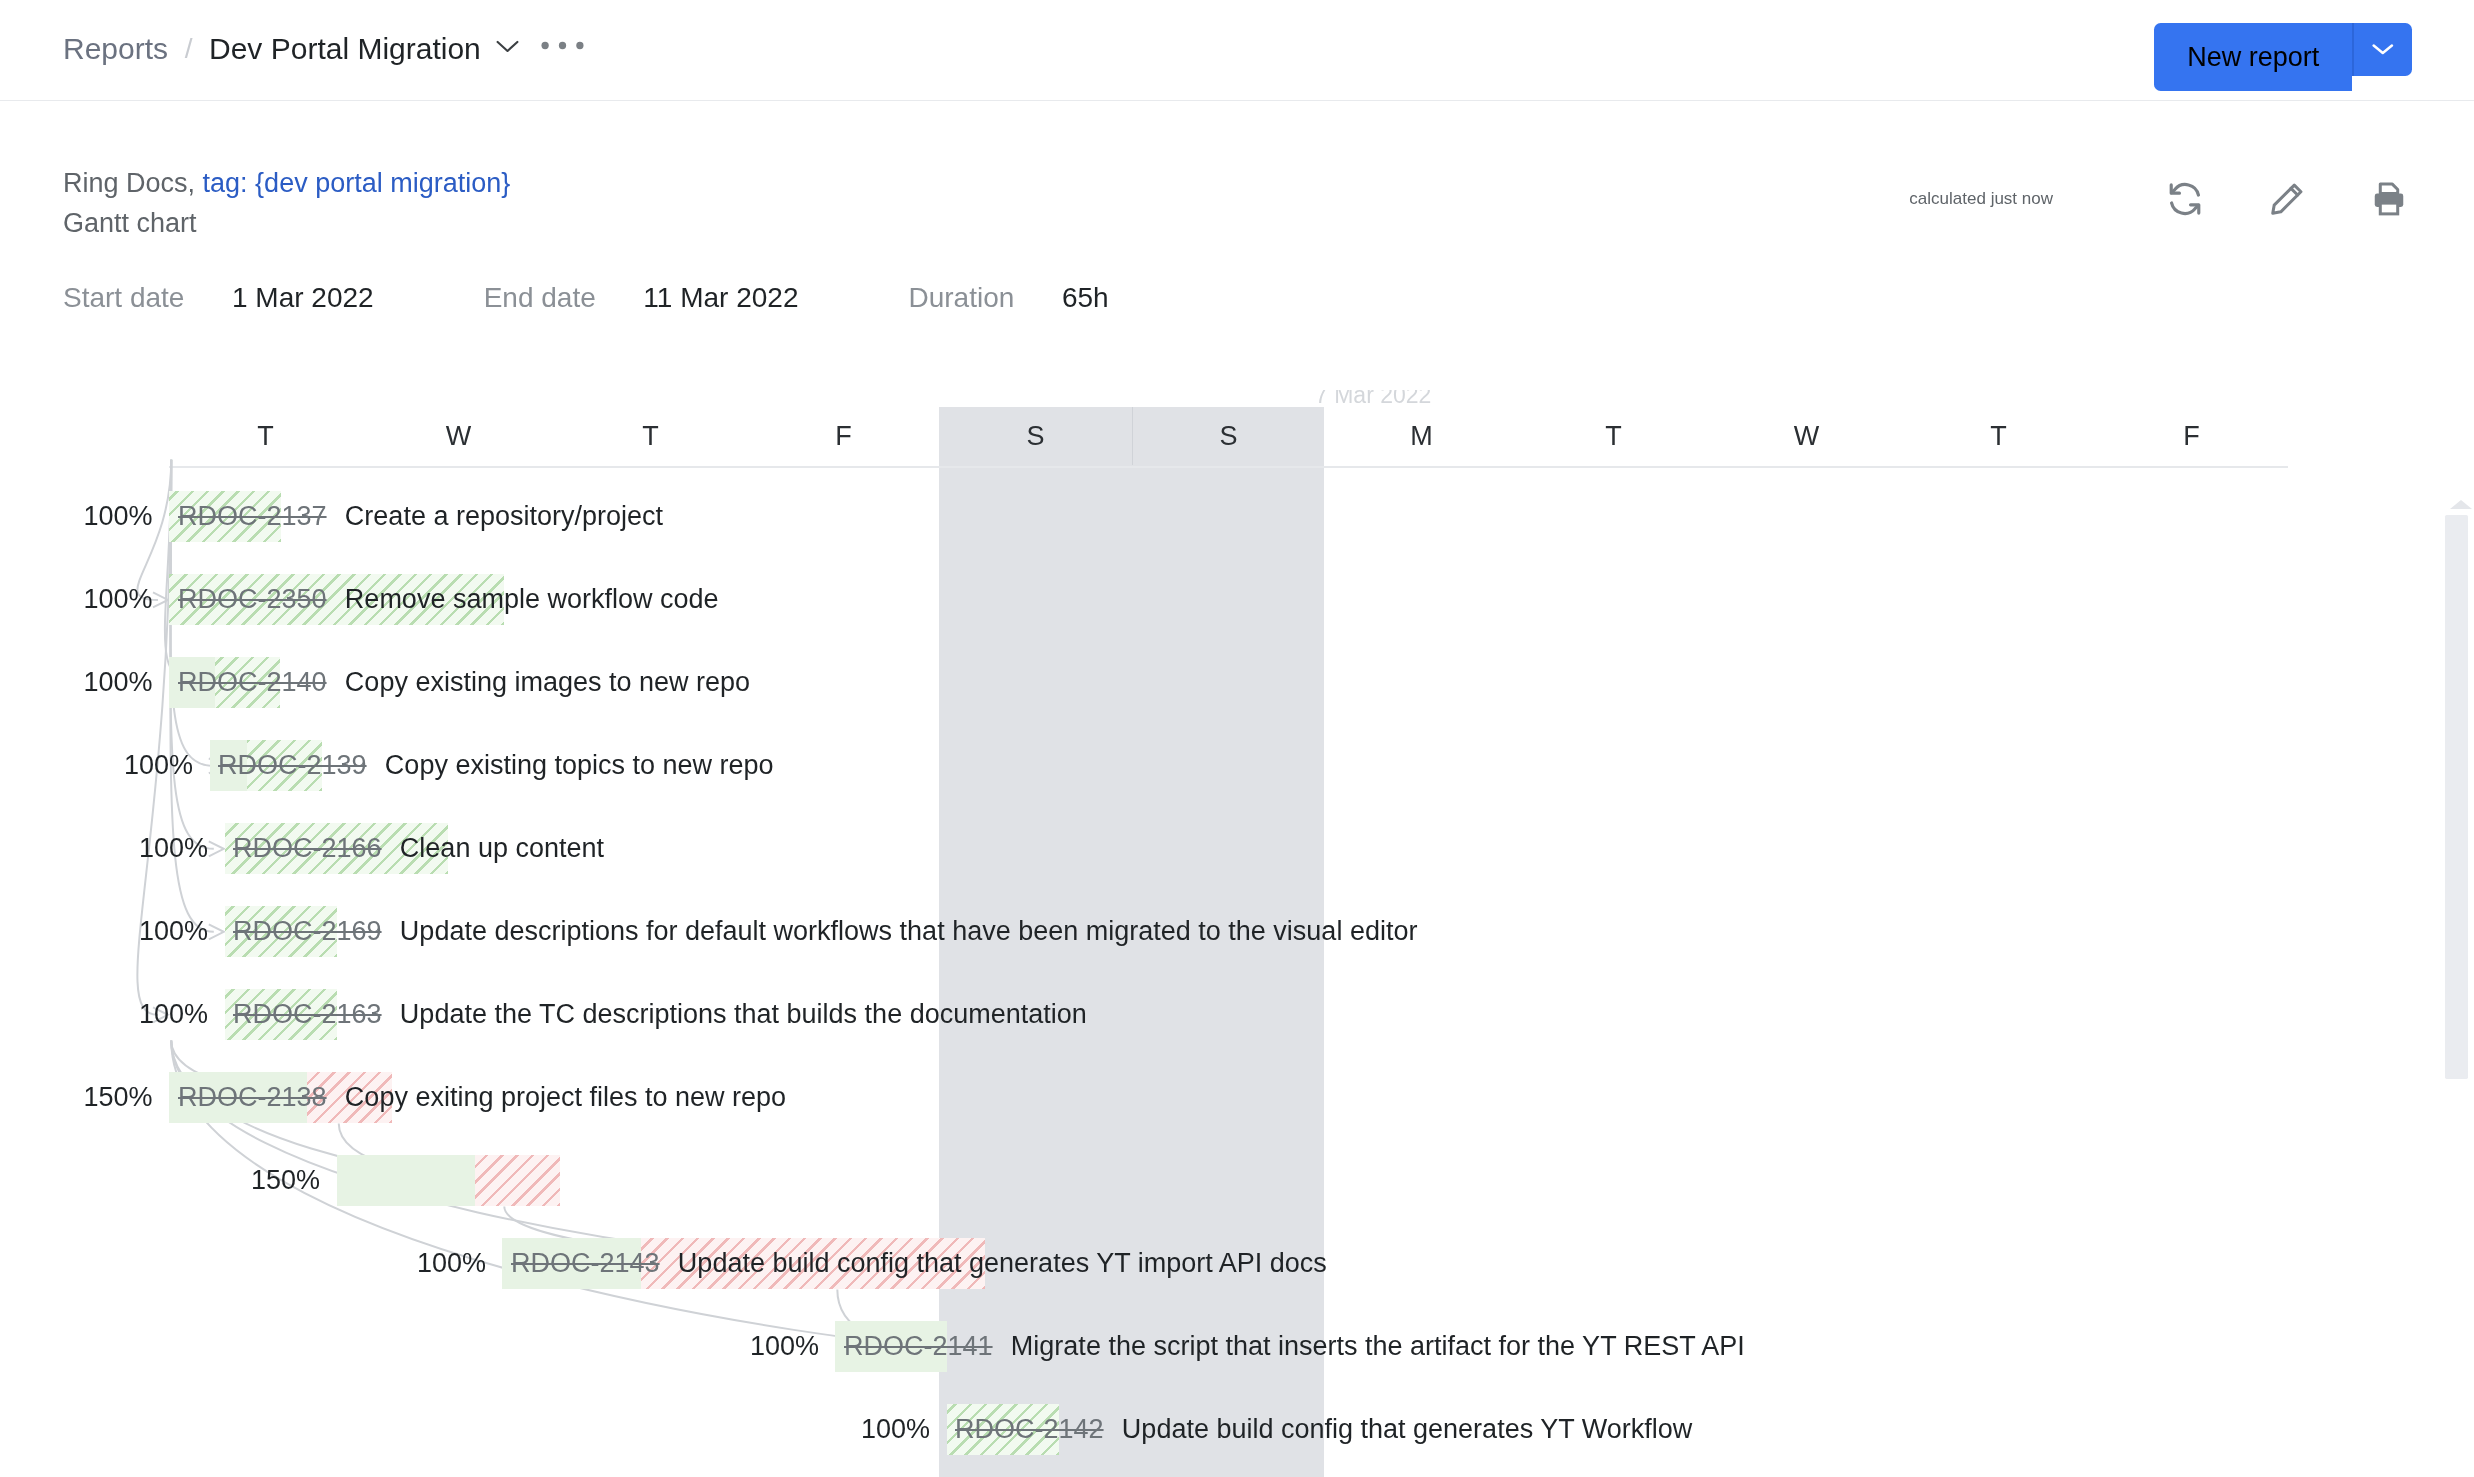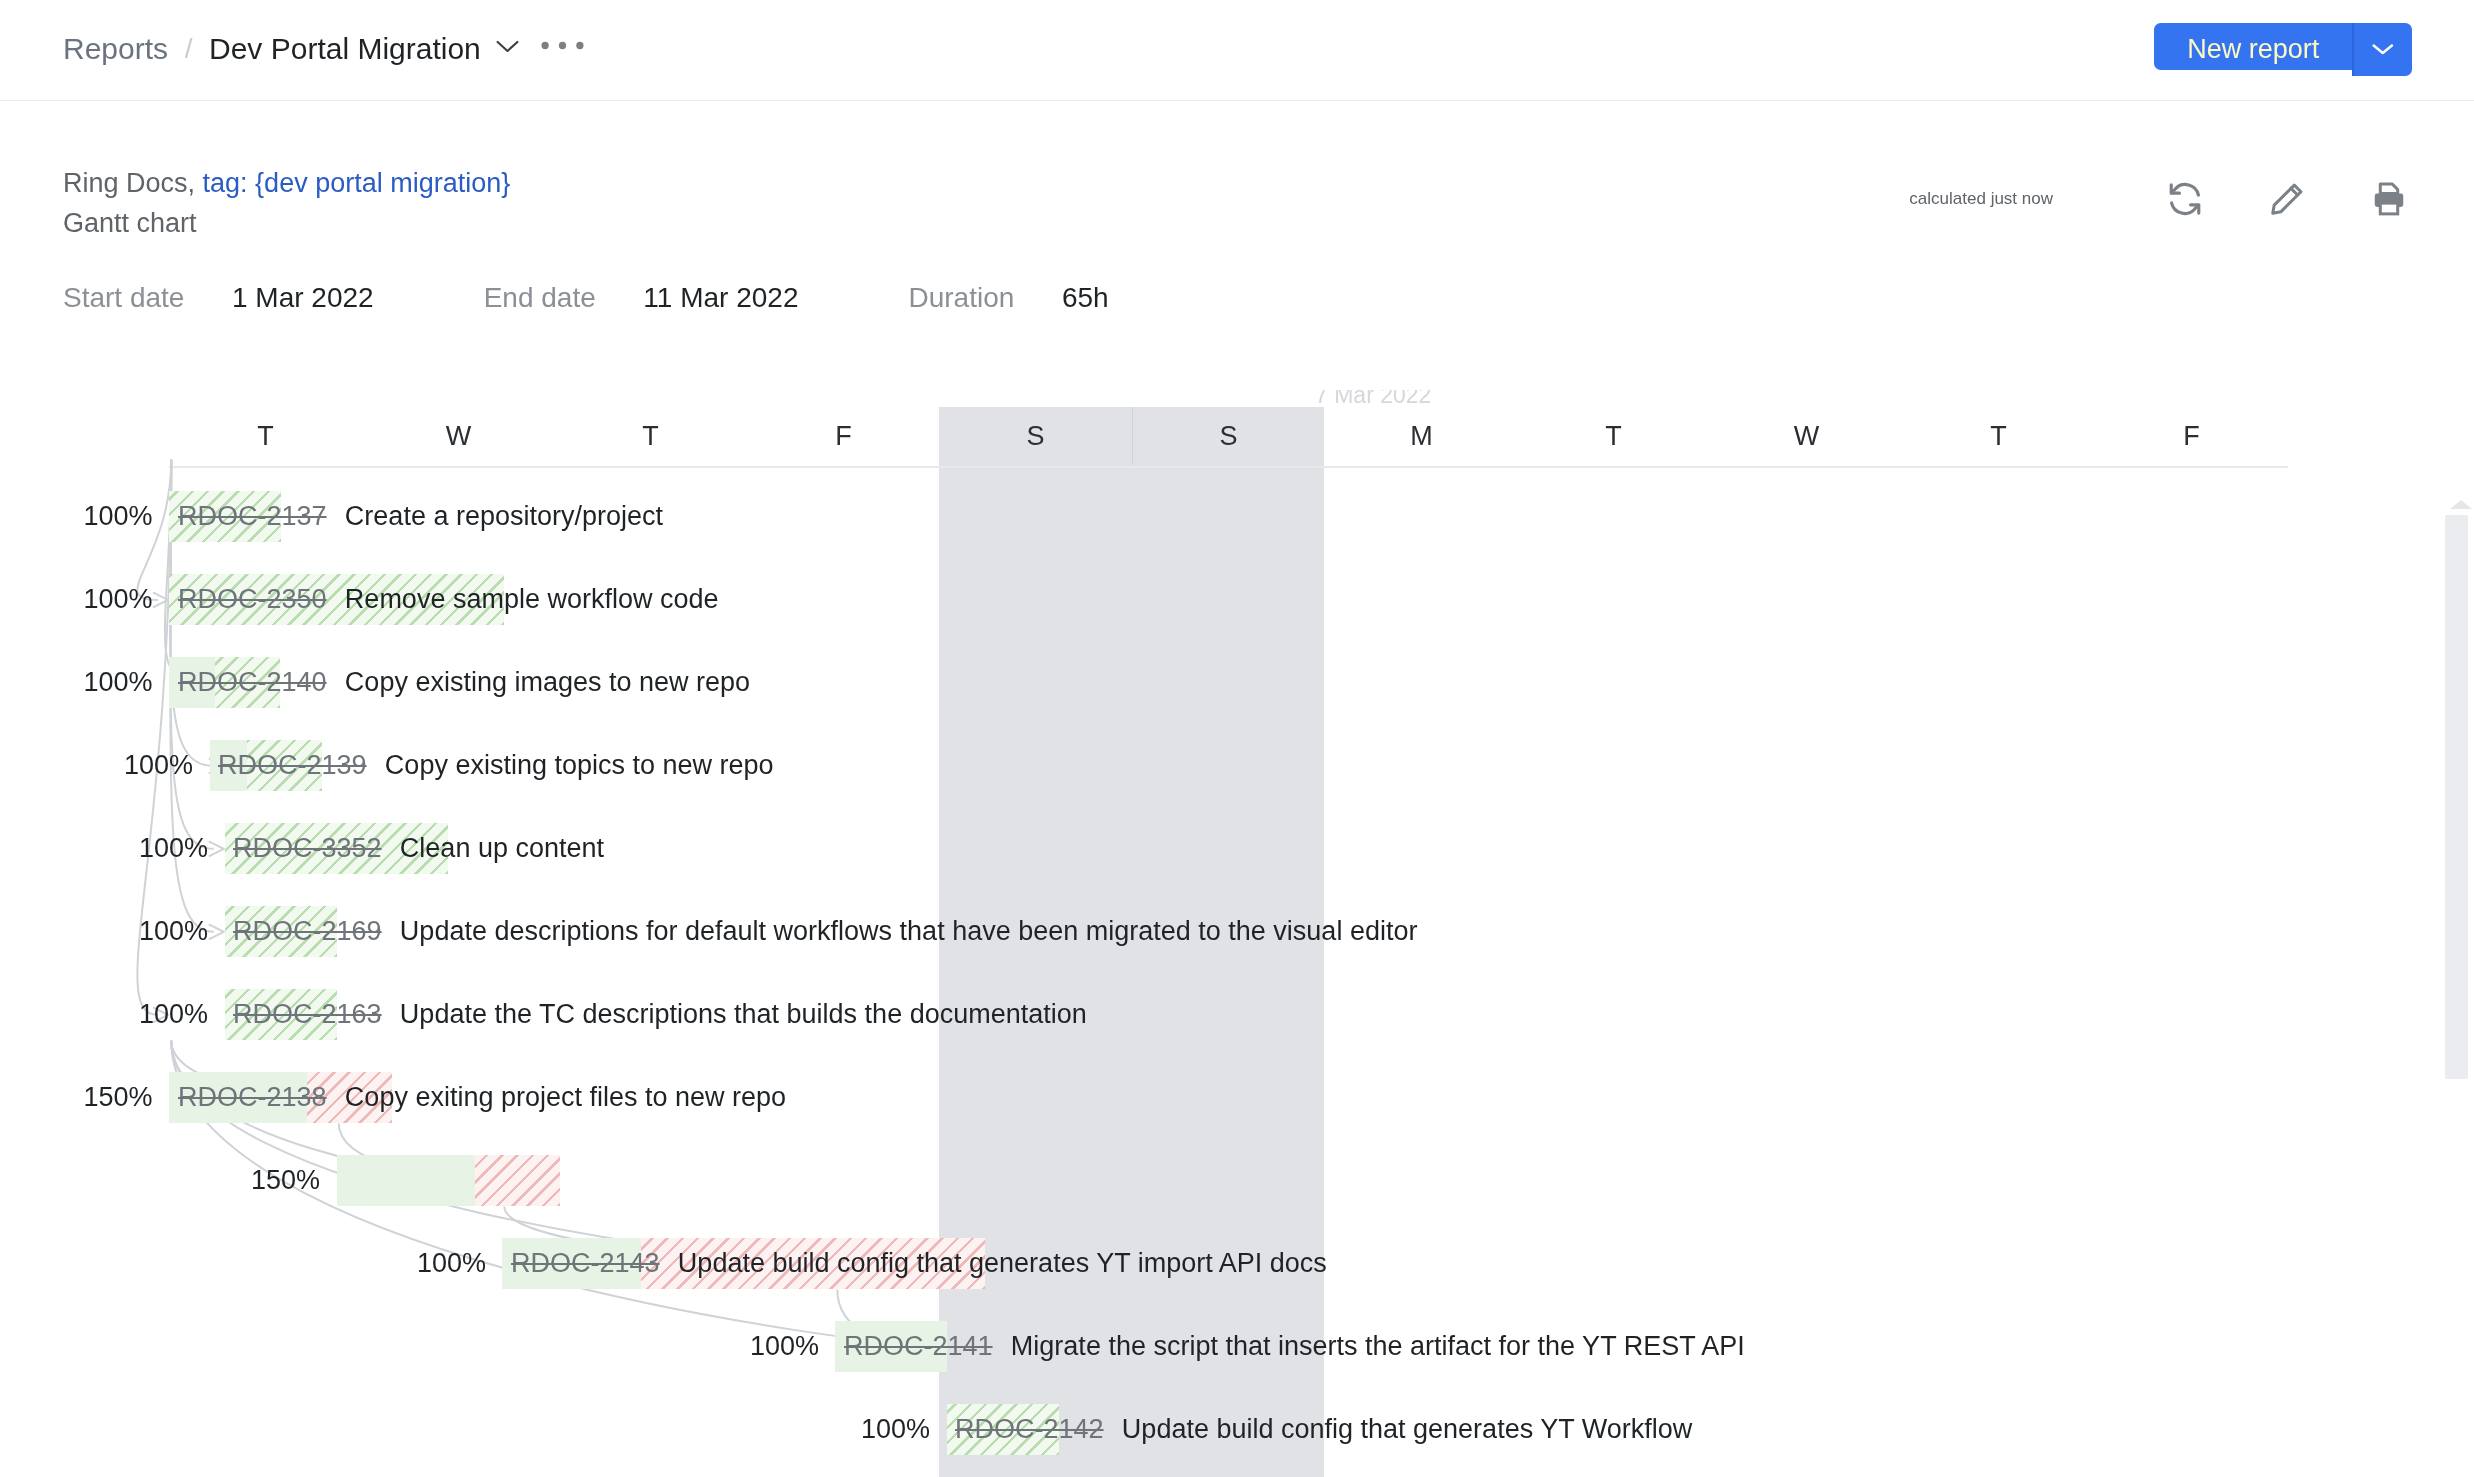--- a/index.html
+++ b/index.html
@@ -33,23 +33,23 @@
   }
   .crumb-dots {
     margin-left: 21.6px; color:#7b8085; font-size:33px; letter-spacing:1.7px;
     cursor:pointer; transform: translateY(-8.3px); display:inline-block;
   }
 
   .newreport-wrap {
     position:absolute; right:63px; top:23px; display:flex;
   }
   .newreport-btn {
-    background:#3574f0; color:#fef9c3; font-size:27px;
+    background:#3574f0; color:#000000; font-size:27px;
     border:none; border-radius:6.6px 0 0 6.6px;
-    padding: 0 33px; height:47px; line-height:53px;
+    padding: 0 33px; height:68px; line-height:53px;
     cursor:pointer; font-family:inherit;
   }
   .newreport-split {
     width:1.7px; background:#2c66da; height:53px;
   }
   .newreport-caret {
     background:#3574f0; color:#fff; width:58px; height:53px;
     border:none; border-radius:0 6.6px 6.6px 0; cursor:pointer;
     display:flex; align-items:center; justify-content:center;
   }
@@ -313,21 +313,21 @@
           <div class="seg seg-green-solid" style="width: 37px;"></div>
           <div class="seg seg-green-hatch" style="width: 75px;"></div>
         </div>
         <div class="label" style="left: 218px;"><span class="iid">RDOC-2139</span><span> Copy existing topics to new repo</span></div>
       </div>
       <div class="row" style="top: 340px;">
         <div class="pct" style="left: 67px; width: 141px;">100%</div>
         <div class="bar" style="left: 225px; width: 223px;">
           <div class="seg seg-green-hatch" style="width: 223px;"></div>
         </div>
-        <div class="label" style="left: 233px;"><span class="iid">RDOC-3352</span><span> Clean up content</span></div>
+        <div class="label" style="left: 233px;"><span class="iid">RDOC-2166</span><span> Clean up content</span></div>
       </div>
       <div class="row" style="top: 423px;">
         <div class="pct" style="left: 67px; width: 141px;">100%</div>
         <div class="bar" style="left: 225px; width: 112px;">
           <div class="seg seg-green-hatch" style="width: 112px;"></div>
         </div>
         <div class="label" style="left: 233px;"><span class="iid">RDOC-2169</span><span> Update descriptions for default workflows that have been migrated to the visual editor</span></div>
       </div>
       <div class="row" style="top: 506px;">
         <div class="pct" style="left: 67px; width: 141px;">100%</div>

